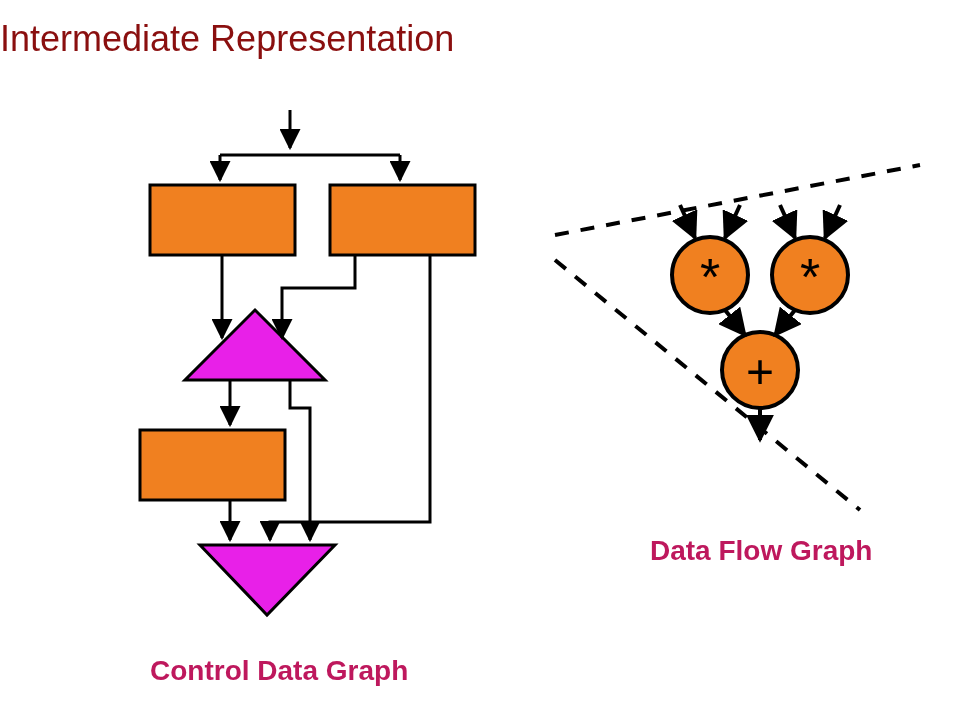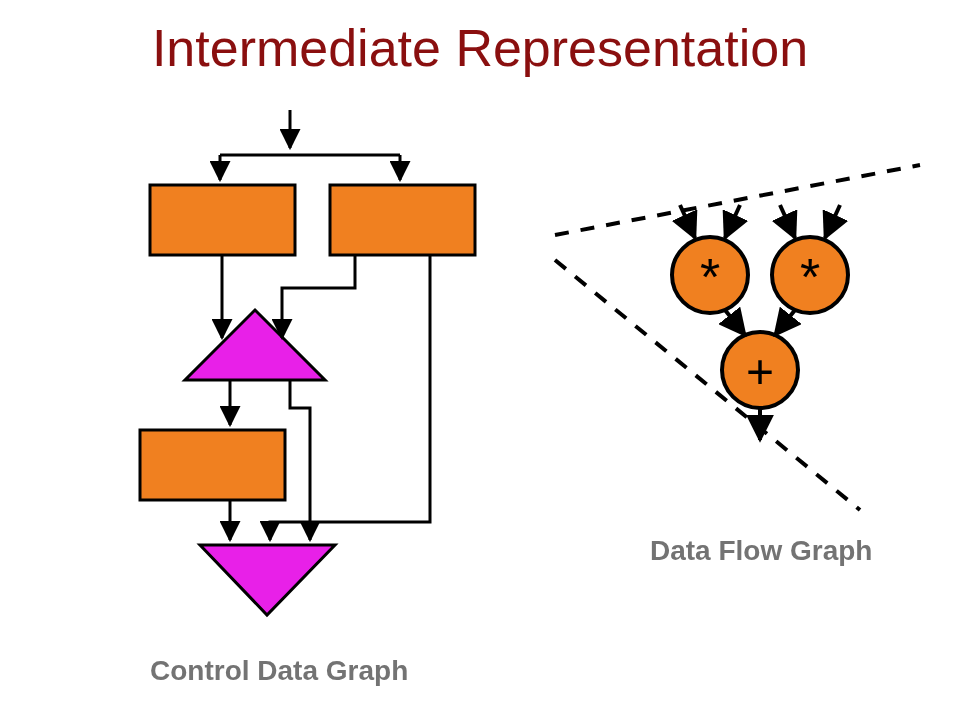--- a/index.html
+++ b/index.html
@@ -10,30 +10,29 @@
     background: #fff;
     font-family: Arial, Helvetica, sans-serif;
     position: relative;
     overflow: hidden;
   }
   .title {
     position: absolute;
     top: 18px;
     left: 0;
     width: 960px;
-    text-align: center;
-    font-size: 52px;
+    font-size: 36px;
     color: #8a0f0f;
     font-weight: 400;
   }
   .label {
     position: absolute;
     font-size: 28px;
     font-weight: 700;
-    color: #737373;
+    color: #be185d;
   }
   svg.canvas {
     position: absolute;
     left: 0;
     top: 0;
   }
 </style>
 </head>
 <body>
 

